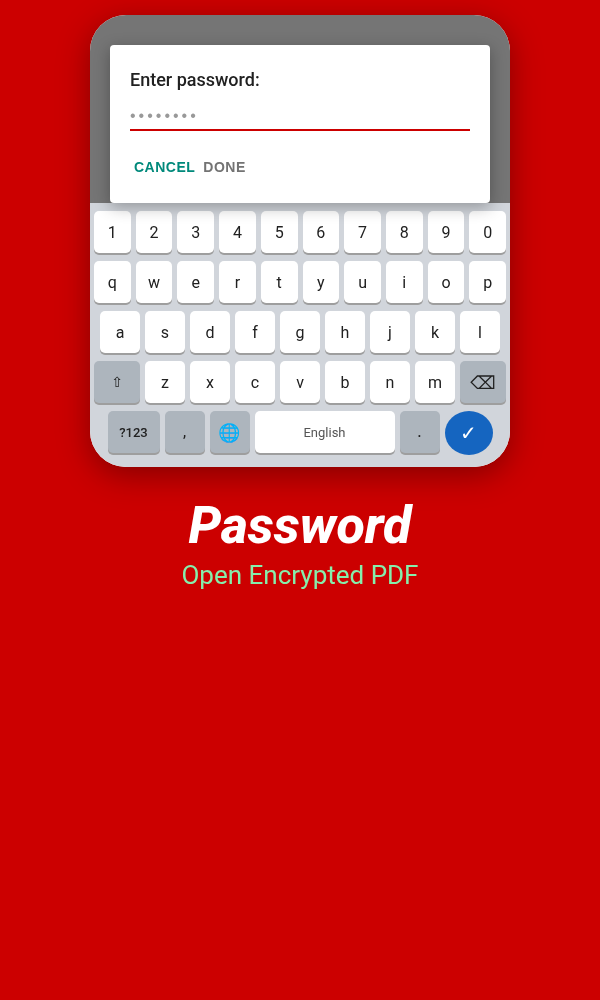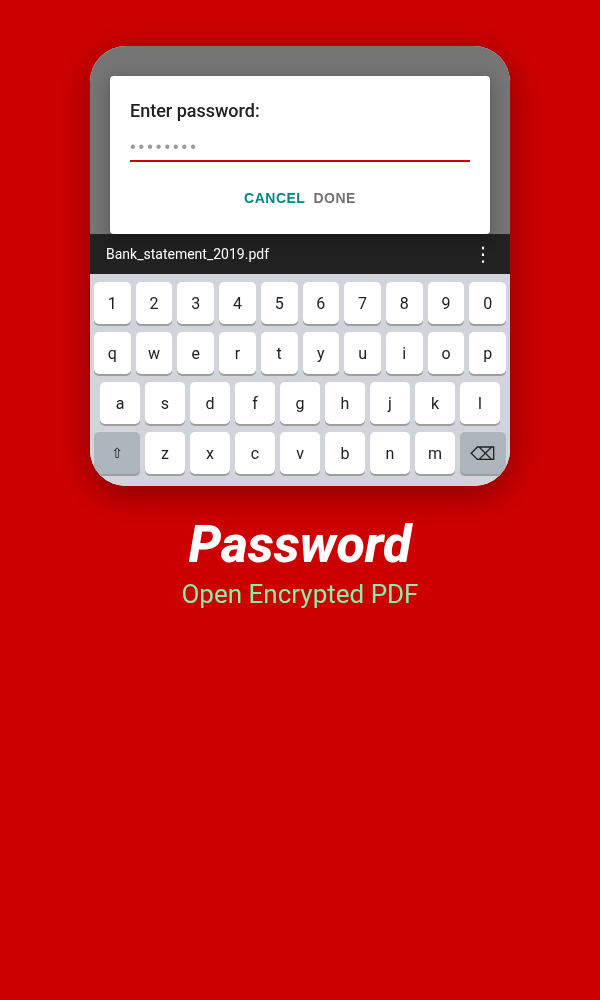--- a/index.html
+++ b/index.html
@@ -12,21 +12,21 @@
       flex-direction: column;
       align-items: center;
       justify-content: flex-start;
       font-family: 'Roboto', Arial, sans-serif;
       overflow: hidden;
     }
 
     
     .phone-shell {
       width: 420px;
-      margin-top: 46px;
+      margin-top: 15px;
       background: #fff;
       border-radius: 36px 36px 36px 36px;
       overflow: hidden;
       box-shadow: 0 8px 32px rgba(0,0,0,0.35);
     }
 
     
     .pdf-viewer-area {
       background: #757575;
       padding: 30px 20px 0 20px;
@@ -65,21 +65,21 @@
       outline: none;
       font-size: 16px;
       color: #999;
       padding-bottom: 4px;
       letter-spacing: 3px;
       background: transparent;
     }
 
     .dialog-actions {
       display: flex;
-      justify-content: center;
+      justify-content: flex-start;
       gap: 0;
       padding-bottom: 8px;
     }
 
     .dialog-btn {
       font-size: 14px;
       font-weight: 600;
       padding: 8px 4px;
       background: none;
       border: none;
@@ -253,24 +253,20 @@
       <div class="password-input-wrapper">
         <input class="password-input" type="password" value="12345678" readonly="" style="">
       </div>
       <div class="dialog-actions">
         <button class="dialog-btn btn-cancel">CANCEL</button>
         <button class="dialog-btn btn-done">DONE</button>
       </div>
     </div>
   </div>
 
-  <div class="file-bar">
-    <span class="file-name">Bank_statement_2019.pdf</span>
-    <span class="more-icon">⋮</span>
-  </div>
 
   <div class="keyboard">
 
     <div class="key-row">
       <div class="key">1</div>
       <div class="key">2</div>
       <div class="key">3</div>
       <div class="key">4</div>
       <div class="key">5</div>
       <div class="key">6</div>
@@ -314,20 +310,32 @@
       <div class="key">c</div>
       <div class="key">v</div>
       <div class="key">b</div>
       <div class="key">n</div>
       <div class="key">m</div>
       <div class="key backspace special">
         <span class="backspace-sym">⌫</span>
       </div>
     </div>
 
+    <div class="key-row">
+      <div class="key number-sym special">?123</div>
+      <div class="key special">,</div>
+      <div class="key lang-switch special">
+        <span class="globe-sym">🌐</span>
+      </div>
+      <div class="key spacebar">English</div>
+      <div class="key period special">.</div>
+      <div class="key enter-check">
+        <span class="check-mark">✓</span>
+      </div>
+    </div>
 
   </div>
 </div>
 
 <div class="bottom-text">
   <div class="main-title">Password</div>
   <div class="sub-title">Open Encrypted PDF</div>
 </div>
 
 </body></html>

